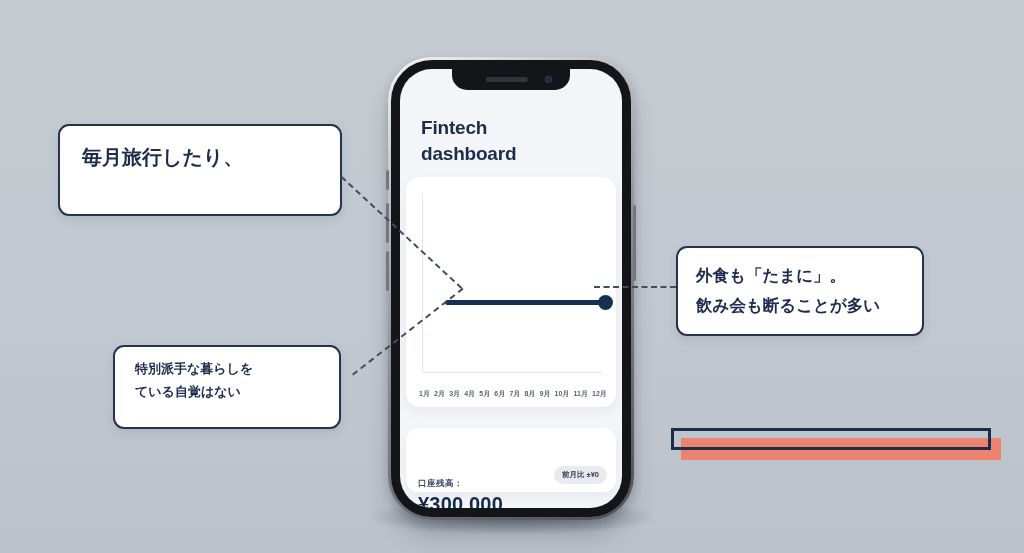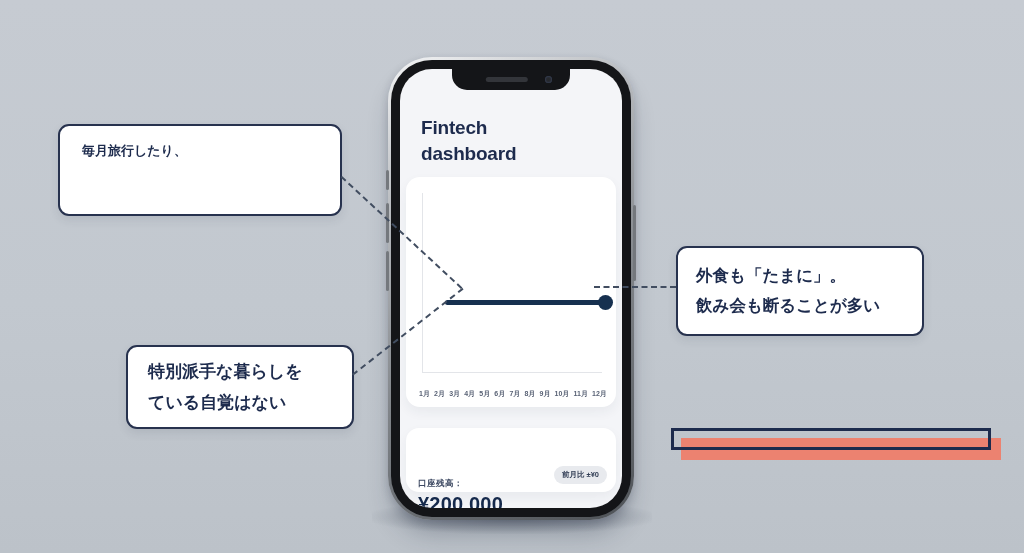--- a/index.html
+++ b/index.html
@@ -88,22 +88,22 @@
     padding:4px 8px;font-size:7.5px;font-weight:700;color:#323e55;white-space:nowrap;margin-top:12px;
   }
 
   
   .callout{
     position:absolute;z-index:20;background:#ffffff;
     border:2px solid #27324e;border-radius:11px;
     color:var(--navy);font-weight:700;line-height:1.8;
     box-shadow:0 4px 10px rgba(40,50,70,.10);
   }
-  .callout-travel{left:58px;top:124px;width:284px;height:92px;padding:13px 22px;font-size:13px;}
-  .callout-lifestyle{left:126px;top:345px;width:228px;height:84px;padding:10px 20px;font-size:17px;font-family:Liberation Serif, serif;}
+  .callout-travel{left:58px;top:124px;width:284px;height:92px;padding:13px 22px;font-size:20px;}
+  .callout-lifestyle{left:113px;top:345px;width:228px;height:84px;padding:10px 20px;font-size:13px;font-family:Liberation Serif, serif;}
   .callout-dining{left:676px;top:246px;width:248px;height:90px;padding:13px 18px;font-size:16.5px;}
 
   
   .dash{position:absolute;z-index:30;border-top:2px dashed var(--dash);transform-origin:0 0;}
   .dash-1{left:342px;top:176px;width:164px;transform:rotate(42.8deg);}
   .dash-2{left:352px;top:374px;width:140px;transform:rotate(-38deg);}
   .dash-3{left:594px;top:286px;width:82px;}
 
   
   .highlight{position:absolute;left:681px;top:438px;z-index:20;}
@@ -163,21 +163,21 @@
               <span>8月</span>
               <span>9月</span>
               <span>10月</span>
               <span>11月</span>
               <span>12月</span>
             </div>
         </div>
 
         <div class="balance-card">
           <div class="balance-label">口座残高：</div>
-          <div class="balance-value">¥200,000</div>
+          <div class="balance-value">¥300,000</div>
           <div class="balance-badge">前月比 ±¥0</div>
         </div>
 
       </div>
     </div>
   </div>
 
   <div class="callout callout-travel">
     <div>毎月旅行したり、</div>
   </div>

